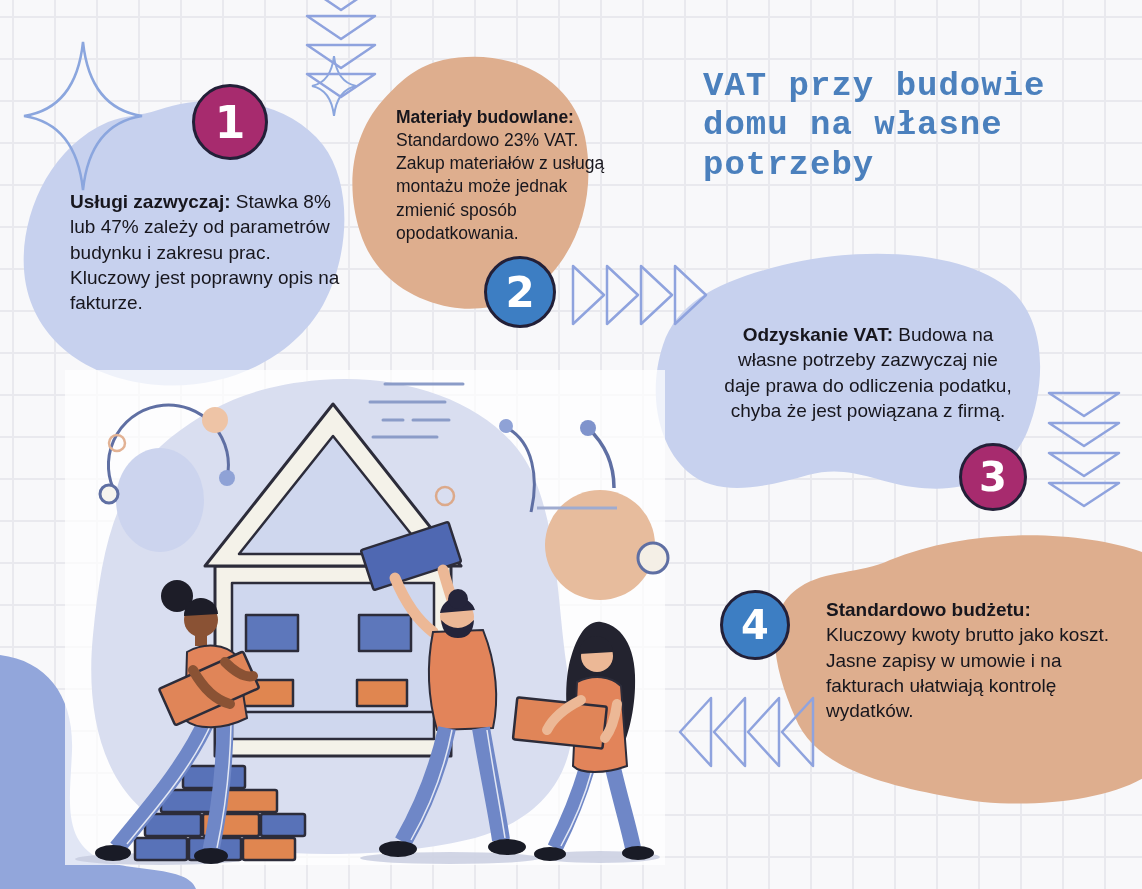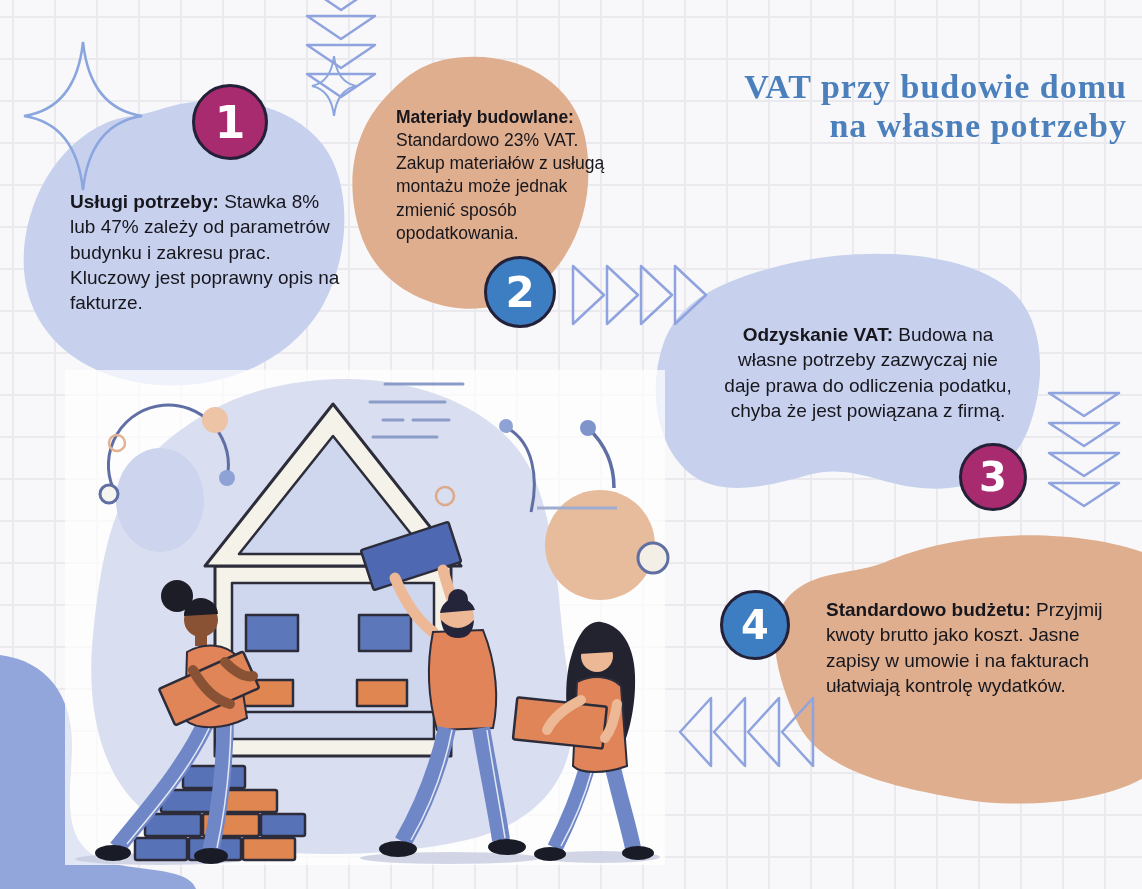--- a/index.html
+++ b/index.html
@@ -9,23 +9,23 @@
     background-image:
       linear-gradient(#e9e9ee 2px, transparent 2px),
       linear-gradient(90deg, #e9e9ee 2px, transparent 2px);
     background-size:42px 42px;
     background-position:12px 16px;
     font-family:"Liberation Sans", sans-serif;
   }
   svg.deco{position:absolute;overflow:visible;}
   .page-title{
     position:absolute;left:703px;top:44px;width:424px;
-    font-family:Liberation Serif, serif;
+    font-family:Liberation Mono, monospace;
     font-weight:bold;font-size:34px;line-height:1.16;letter-spacing:1px;
-    color:#4b80bd;text-align:right;
+    color:#4b80bd;text-align:left;
   }
   .step-text{
     position:absolute;color:#17161d;
     font-size:19px;line-height:1.33;
   }
   .step-text .lead{font-weight:bold;}
   .badge{
     position:absolute;border-radius:50%;
     border:3px solid #232038;
     color:#ffffff;font-family:"DejaVu Sans", sans-serif;font-weight:bold;
@@ -110,34 +110,34 @@
   <span>2</span>
 </div>
 <div class="badge magenta" style="left:959px;top:443px;width:68px;height:68px;font-size:40px">
   <span>3</span>
 </div>
 <div class="badge blue" style="left:720px;top:590px;width:70px;height:70px;font-size:40px">
   <span>4</span>
 </div>
 
 <p class="step-text" style="left:70px;top:170px;width:274px;">
-  <span class="lead">Usługi potrzeby:</span>
+  <span class="lead">Usługi zazwyczaj:</span>
   <span>Stawka 8% lub 47% zależy od parametrów budynku i zakresu prac. Kluczowy jest poprawny opis na fakturze.</span>
 </p>
 <p class="step-text" style="left:396px;top:88px;width:212px;font-size:17.5px;">
   <span class="lead">Materiały budowlane:</span>
   <span>Standardowo 23% VAT. Zakup materiałów z usługą montażu może jednak zmienić sposób opodatkowania.</span>
 </p>
 <p class="step-text" style="left:720px;top:303px;width:296px;text-align:center;">
   <span class="lead">Odzyskanie VAT:</span>
   <span>Budowa na własne potrzeby zazwyczaj nie daje prawa do odliczenia podatku, chyba że jest powiązana z firmą.</span>
 </p>
 <p class="step-text" style="left:826px;top:578px;width:284px;">
   <span class="lead">Standardowo budżetu:</span>
-  <span>Przyjmij kwoty brutto jako koszt. Jasne zapisy w umowie i na fakturach ułatwiają kontrolę wydatków.</span>
+  <span>Kluczowy kwoty brutto jako koszt. Jasne zapisy w umowie i na fakturach ułatwiają kontrolę wydatków.</span>
 </p>
 
 <svg class="deco" style="left:65px;top:370px;width:600px;height:497px" viewBox="0 0 600 497">
   <rect x="0" y="0" width="600" height="495" fill="rgba(255,255,255,0.72)"></rect>
   <path d="M 255,10 C 350,2 440,40 468,105 C 496,170 492,250 505,315 C 518,385 492,445 410,468 C 325,490 175,492 105,458 C 38,425 20,345 28,265 C 36,185 48,115 105,68 C 150,32 195,15 255,10 Z" fill="#d9def0"></path>
 
   <g>
     <path d="M 48,118 A 60,60 0 1 1 162,108" fill="none" stroke="#5f6fa3" stroke-width="3"></path>
     <circle cx="150" cy="50" r="13" fill="#eec4a6"></circle>
     <ellipse cx="95" cy="130" rx="44" ry="52" fill="#ccd4ee"></ellipse>

